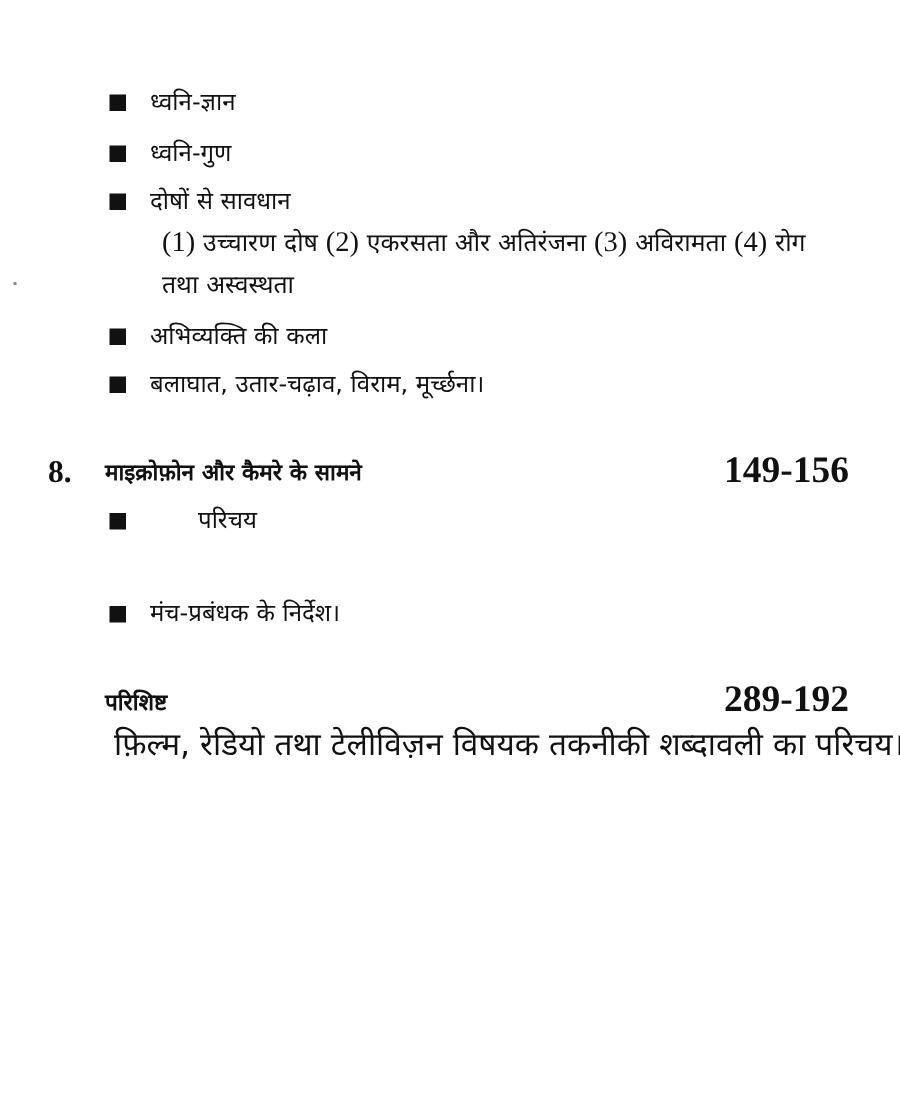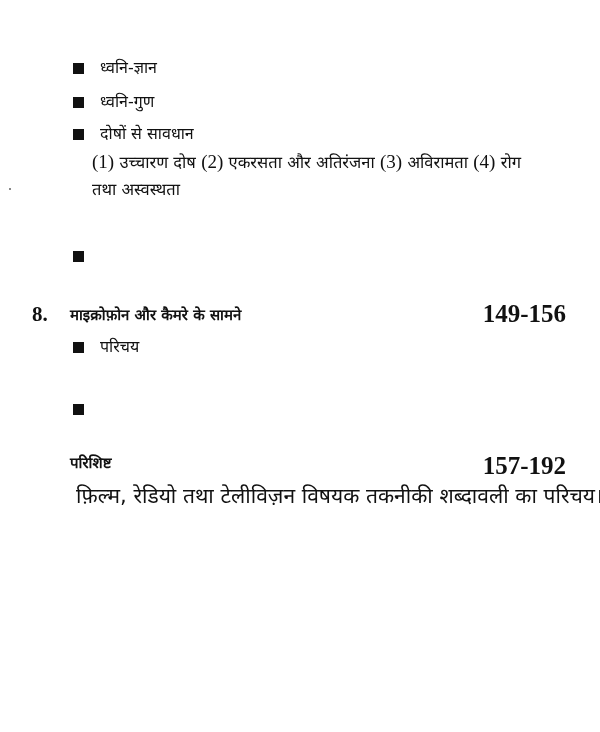--- a/index.html
+++ b/index.html
@@ -37,21 +37,21 @@
       margin-right: 16px;
       flex: 0 0 auto;
     }
     .item-text {
       font-size: 16px;
       line-height: 28px;
       white-space: nowrap;
     }
     .sub-text {
       position: absolute;
-      left: 92px;
+      left: 108px;
       font-size: 16.5px;
       line-height: 28px;
       white-space: nowrap;
       text-align: center;
     }
     .sub-text .num {
       font-family: "Liberation Serif", serif;
       font-size: 19px;
     }
     .heading-row {
@@ -82,20 +82,21 @@
       font-family: "Liberation Serif", serif;
       font-size: 25px;
       font-weight: bold;
     }
     .appendix-row {
       position: absolute;
       left: 70px;
       width: 496px;
       height: 30px;
       display: flex;
+      align-items: center;
       justify-content: space-between;
     }
     .appendix-desc {
       position: absolute;
       left: 76px;
       font-size: 21px;
       line-height: 28px;
       white-space: nowrap;
     }
     .stray-dot {
@@ -128,43 +129,49 @@
     <span class="bullet"></span>
     <span class="item-text">दोषों से सावधान</span>
   </div>
 
   <div class="sub-text" style="top:148px;">
     <span class="num">(1)</span><span> उच्चारण दोष </span><span class="num">(2)</span><span> एकरसता और अतिरंजना </span><span class="num">(3)</span><span> अविरामता </span><span class="num">(4)</span><span> रोग</span>
   </div>
 
   <div class="sub-text" style="top:176px;">तथा अस्वस्थता</div>
 
+  <div class="bullet-row" style="top:210px;">
+    <span class="bullet"></span>
+    <span class="item-text">अभिव्यक्ति की कला</span>
+  </div>
 
   <div class="bullet-row" style="top:242px;">
     <span class="bullet"></span>
+    <span class="item-text">बलाघात, उतार-चढ़ाव, विराम, मूर्च्छना।</span>
   </div>
 
   <div class="heading-row" style="top:299px;">
     <div class="heading-left">
       <span class="chapter-num">8.</span>
       <span class="heading-title">माइक्रोफ़ोन और कैमरे के सामने</span>
     </div>
     <span class="page-range">149-156</span>
   </div>
 
-  <div class="bullet-row" style="top:333px;">
+  <div class="bullet-row" style="top:333px;gap:32px;">
     <span class="bullet"></span>
     <span class="item-text">परिचय</span>
   </div>
 
 
   <div class="bullet-row" style="top:395px;">
     <span class="bullet"></span>
+    <span class="item-text">मंच-प्रबंधक के निर्देश।</span>
   </div>
 
   <div class="appendix-row" style="top:452px;">
     <span class="heading-title">परिशिष्ट</span>
-    <span class="page-range">157-192</span>
+    <span class="page-range">289-192</span>
   </div>
 
   <div class="appendix-desc" style="top:482px;">फ़िल्म, रेडियो तथा टेलीविज़न विषयक तकनीकी शब्दावली का परिचय।</div>
 
 </div>
 
 </body></html>

